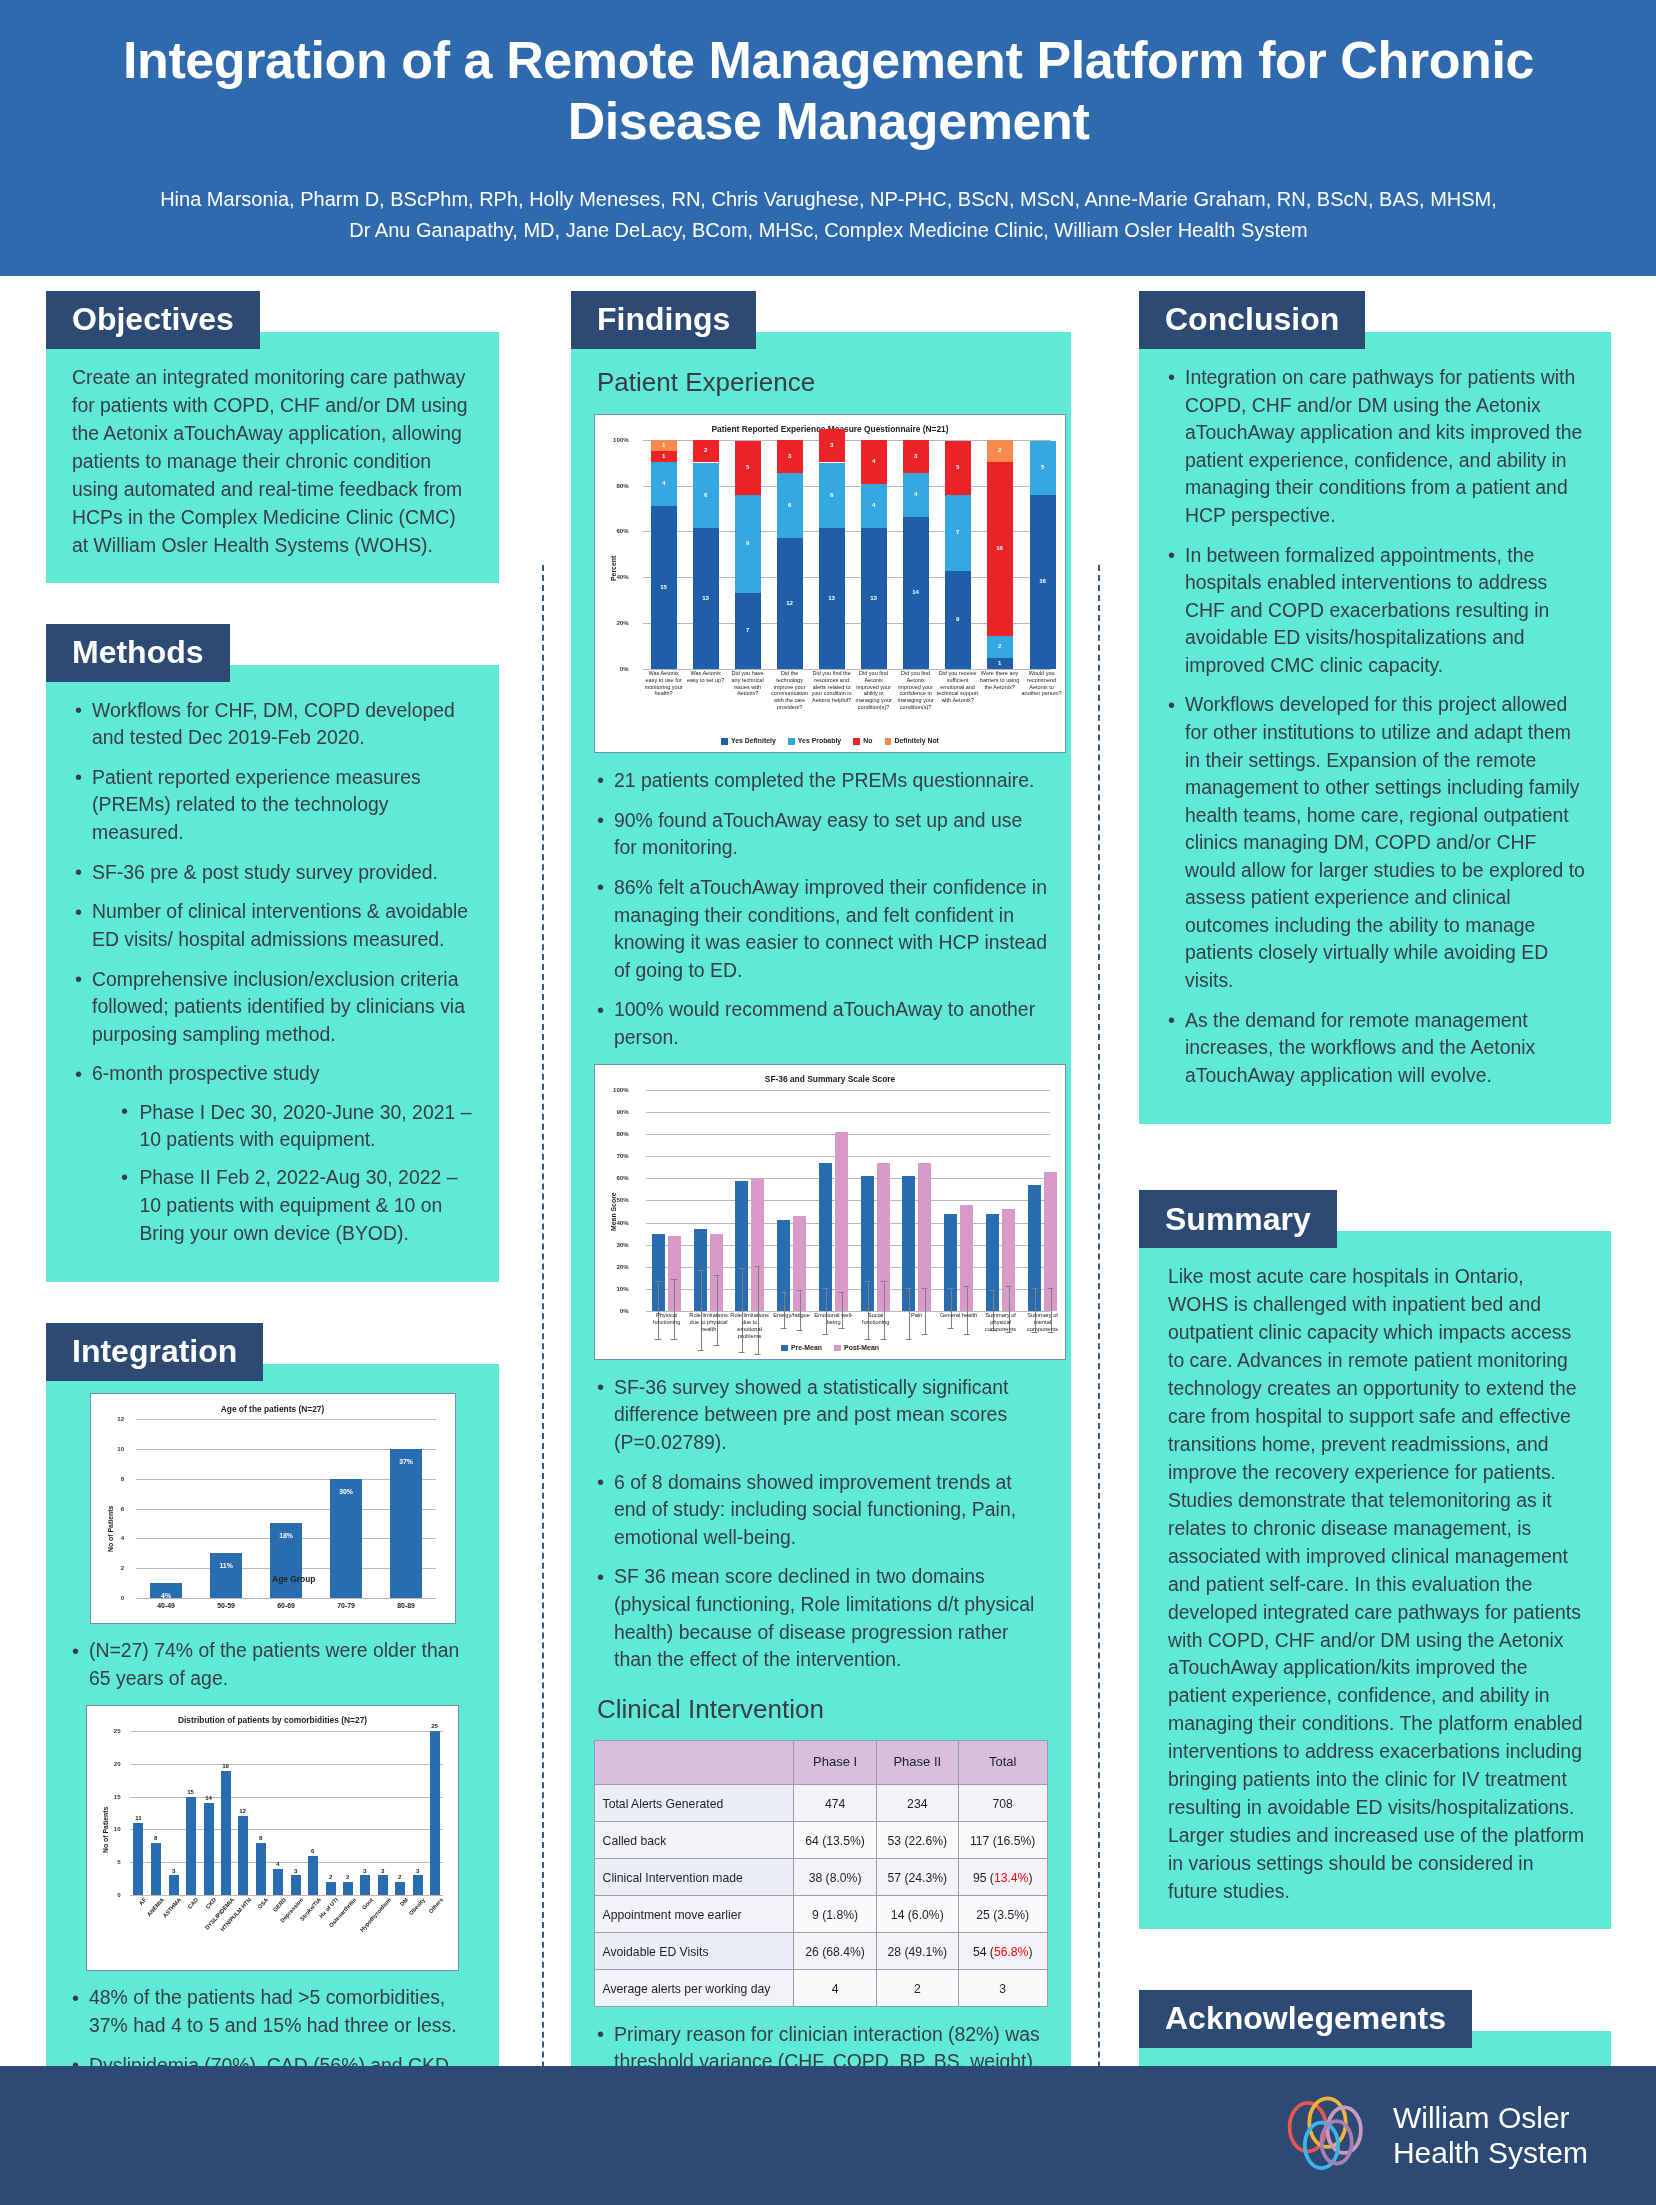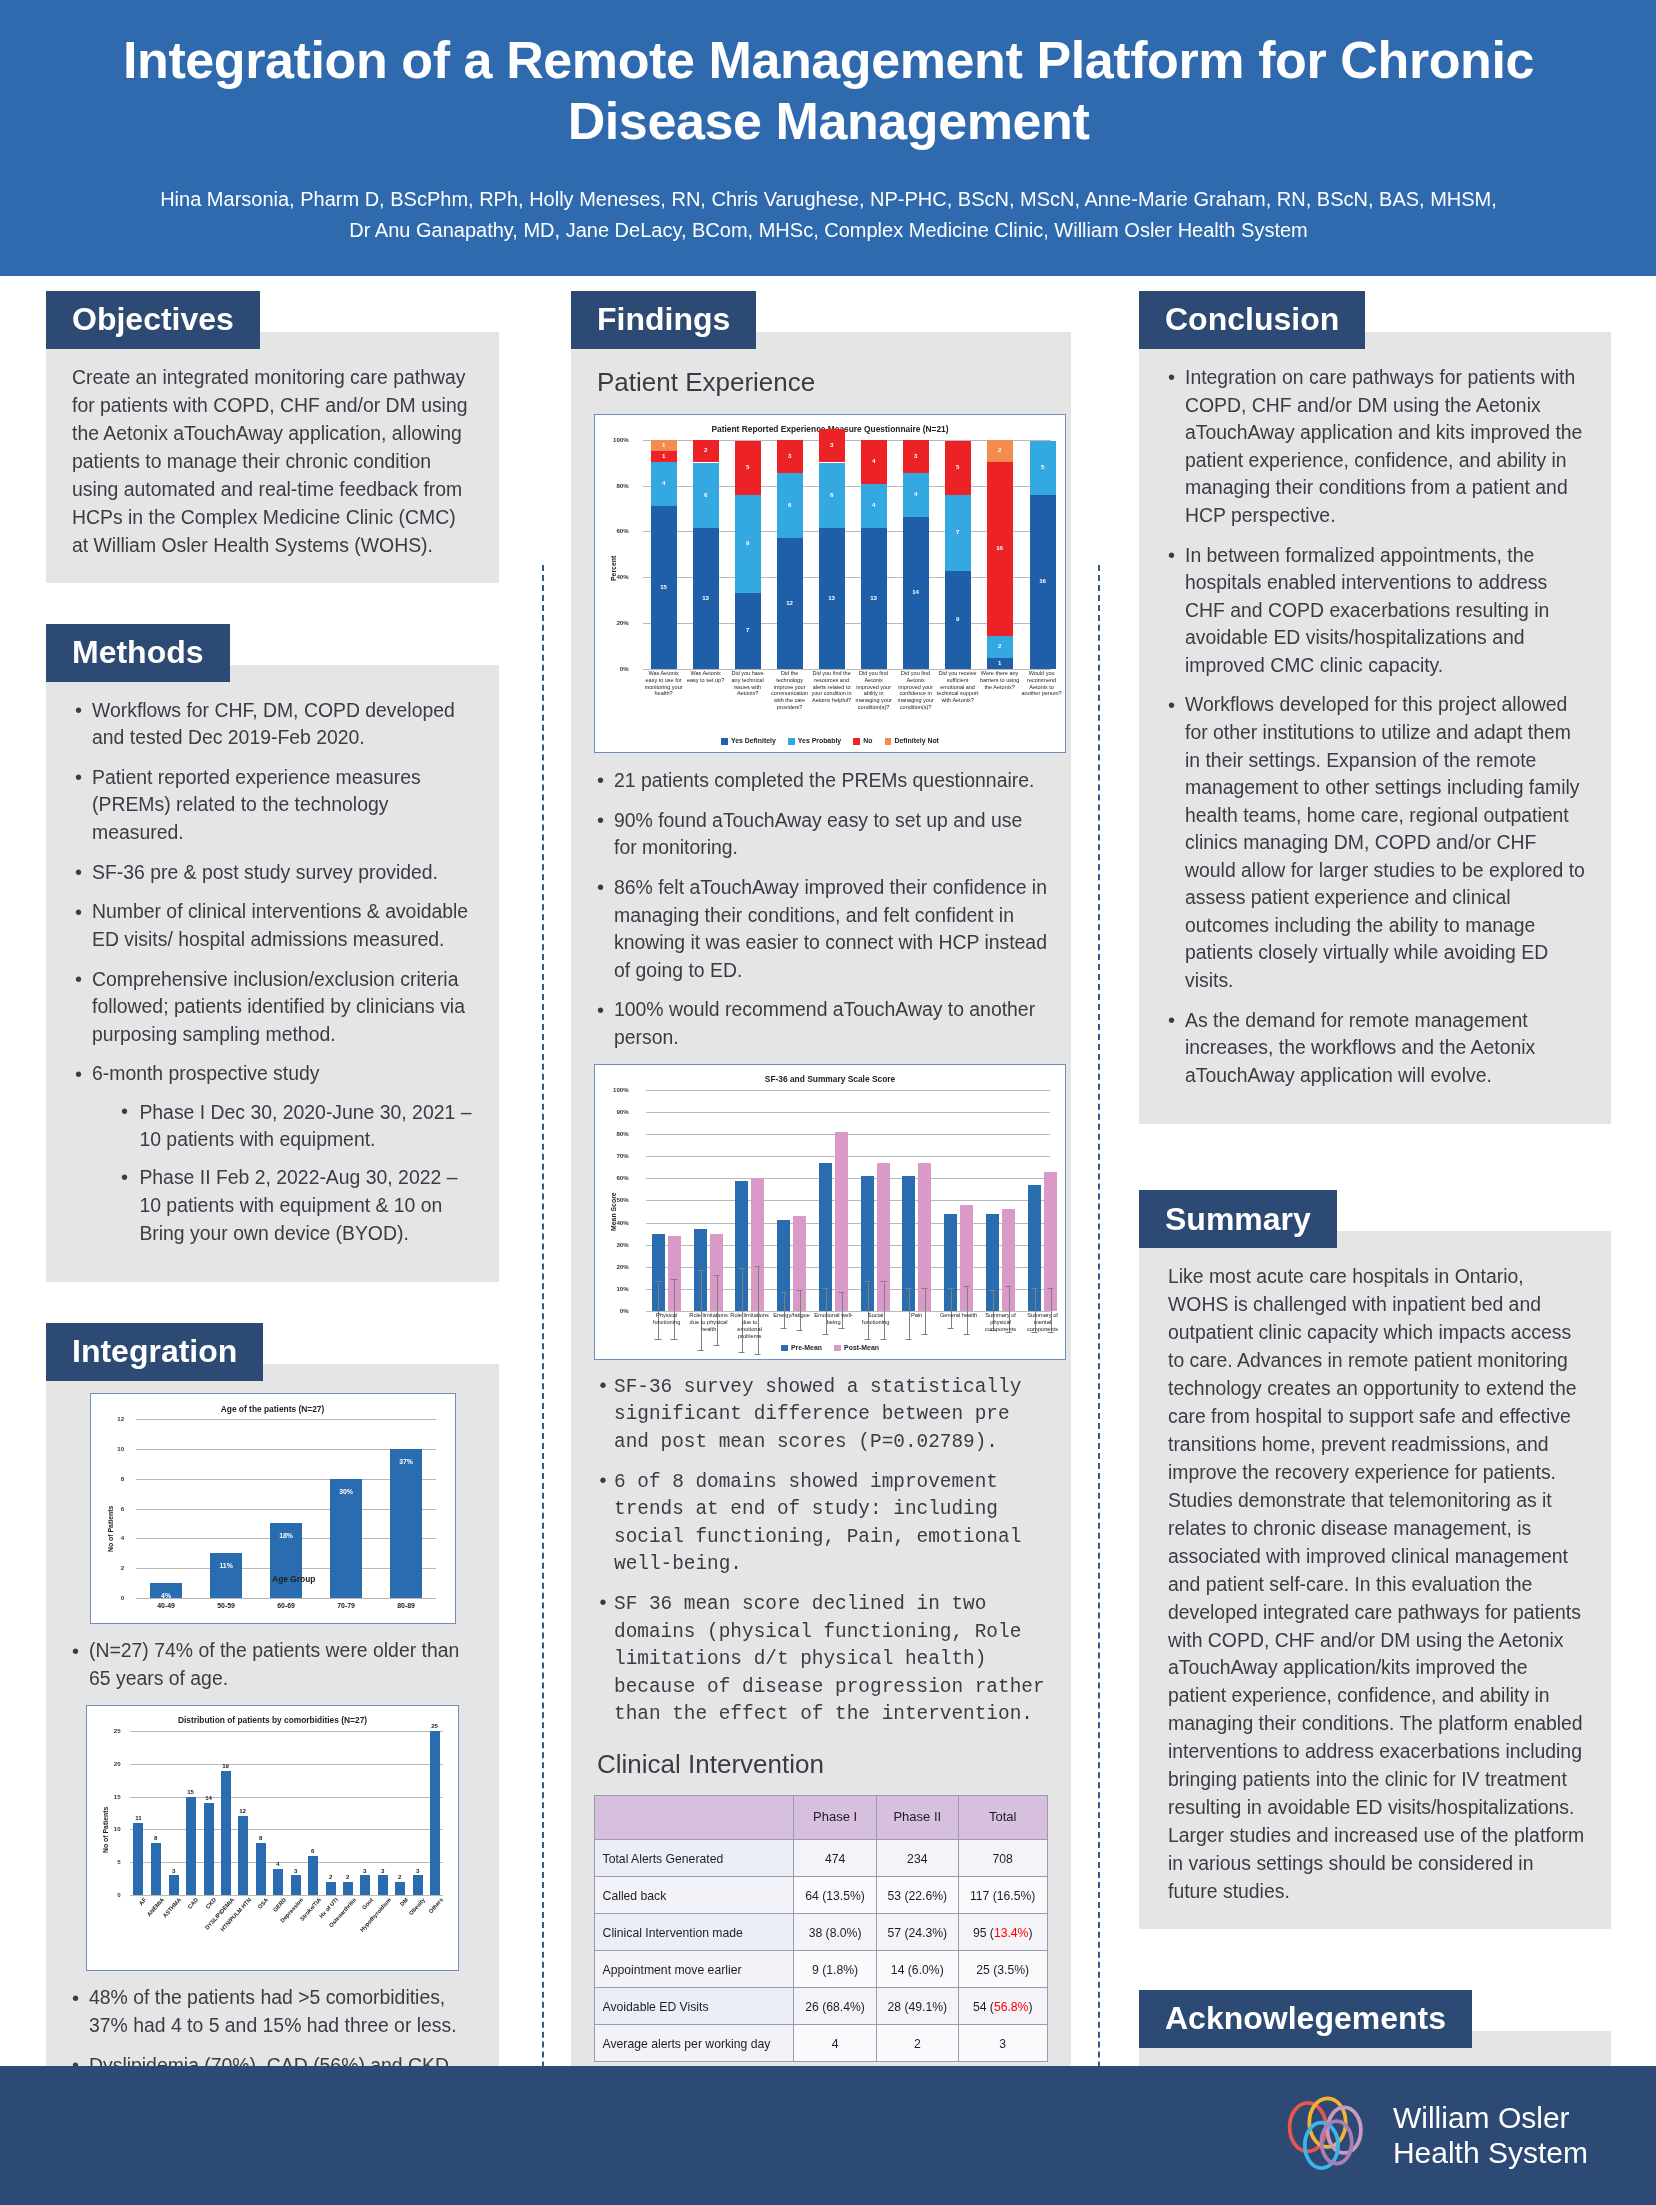--- a/index.html
+++ b/index.html
@@ -65,21 +65,21 @@
     background: #2c4a73;
     color: #ffffff;
     font-size: 32px;
     font-weight: bold;
     padding: 12.2px 26px 13.7px 26px;
     line-height: 1;
   }
   .section-body {
     position: relative;
     margin-top: -17px;
-    background: #e5e5e5;
+    background: #5eead4;
     padding: 32px 26px 23px 26px;
     font-size: 19.4px;
     line-height: 1.44;
     color: #3b3b46;
   }
   .section-body.pad-sm { padding: 29px 23px 20px 23px; }
 
   .section-body p { margin-bottom: 10.7px; }
   .section-body p:last-child { margin-bottom: 0; }
 
@@ -687,21 +687,21 @@
                   <span>Pre-Mean</span>
                 </div>
                 <div class="legend-item">
                   <span class="swatch" style="background: rgb(217, 154, 200);"></span>
                   <span>Post-Mean</span>
                 </div>
               </div>
           </div>
         </div>
 
-        <ul class="bullets" style="margin-top:7.6px;font-family:Liberation Mono, monospace;">
+        <ul class="bullets" style="margin-top:7.6px;">
           <li>SF-36 survey showed a statistically significant difference between pre and post mean scores (P=0.02789).</li>
           <li>6 of 8 domains showed improvement trends at end of study: including social functioning, Pain, emotional well-being.</li>
           <li>SF 36 mean score declined in two domains (physical functioning, Role limitations d/t physical health) because of disease progression rather than the effect of the intervention.</li>
         </ul>
 
         <div class="subhead" style="margin-top:17px;">Clinical Intervention</div>
 
         <table class="ci-table">
           <thead>
             <tr>

